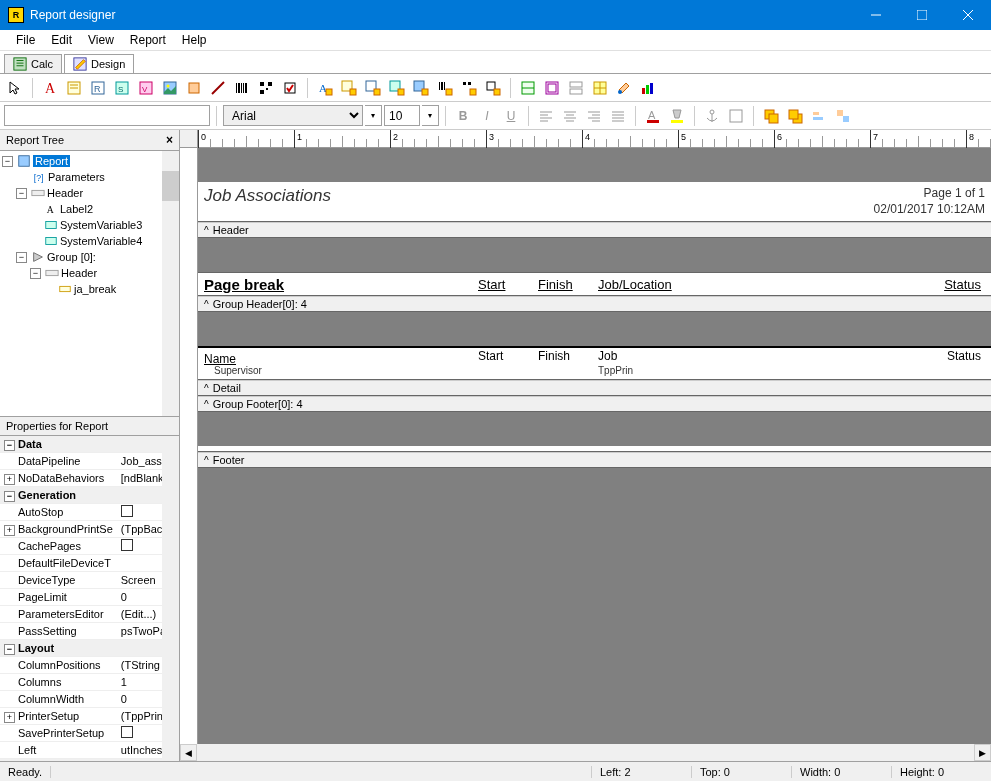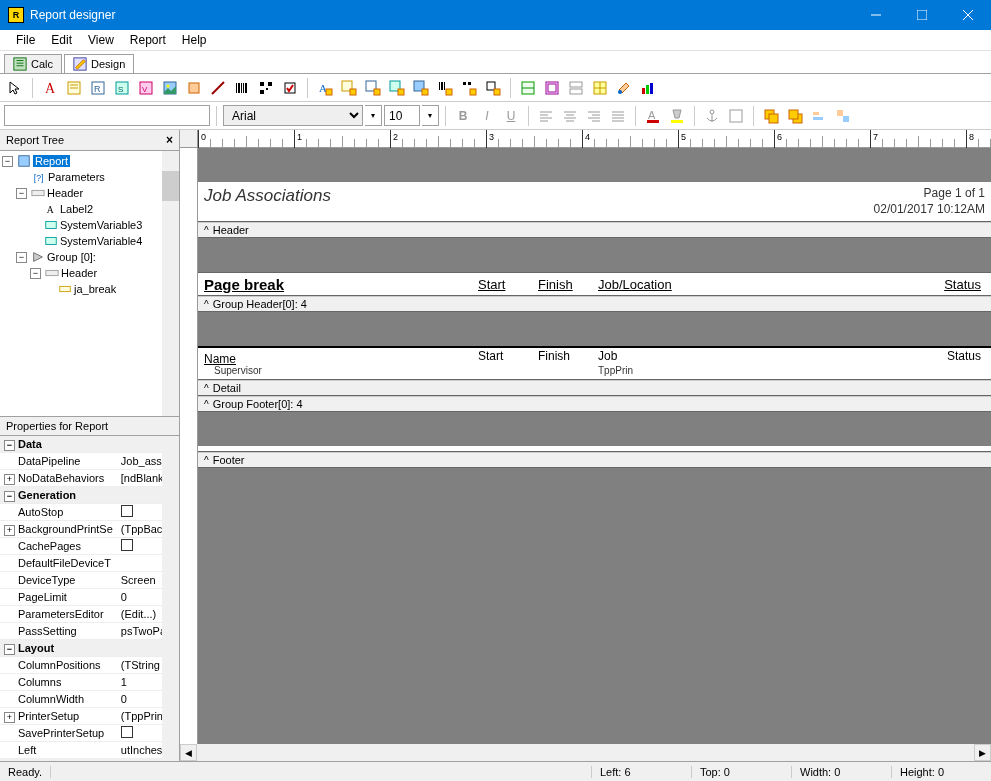--- a/index.html
+++ b/index.html
@@ -748,17 +748,17 @@
       <div class="arrow">◀</div>
       <div class="track"></div>
       <div class="arrow">▶</div>
     </div>
   </div>
 </div>
 
 <div class="statusbar">
   <div class="status-cell">Ready.</div>
   <div class="spacer"></div>
-  <div class="metric">Left: 6</div>
+  <div class="metric">Left: 2</div>
   <div class="metric">Top: 0</div>
   <div class="metric">Width: 0</div>
   <div class="metric">Height: 0</div>
 </div>
 
 </body></html>

